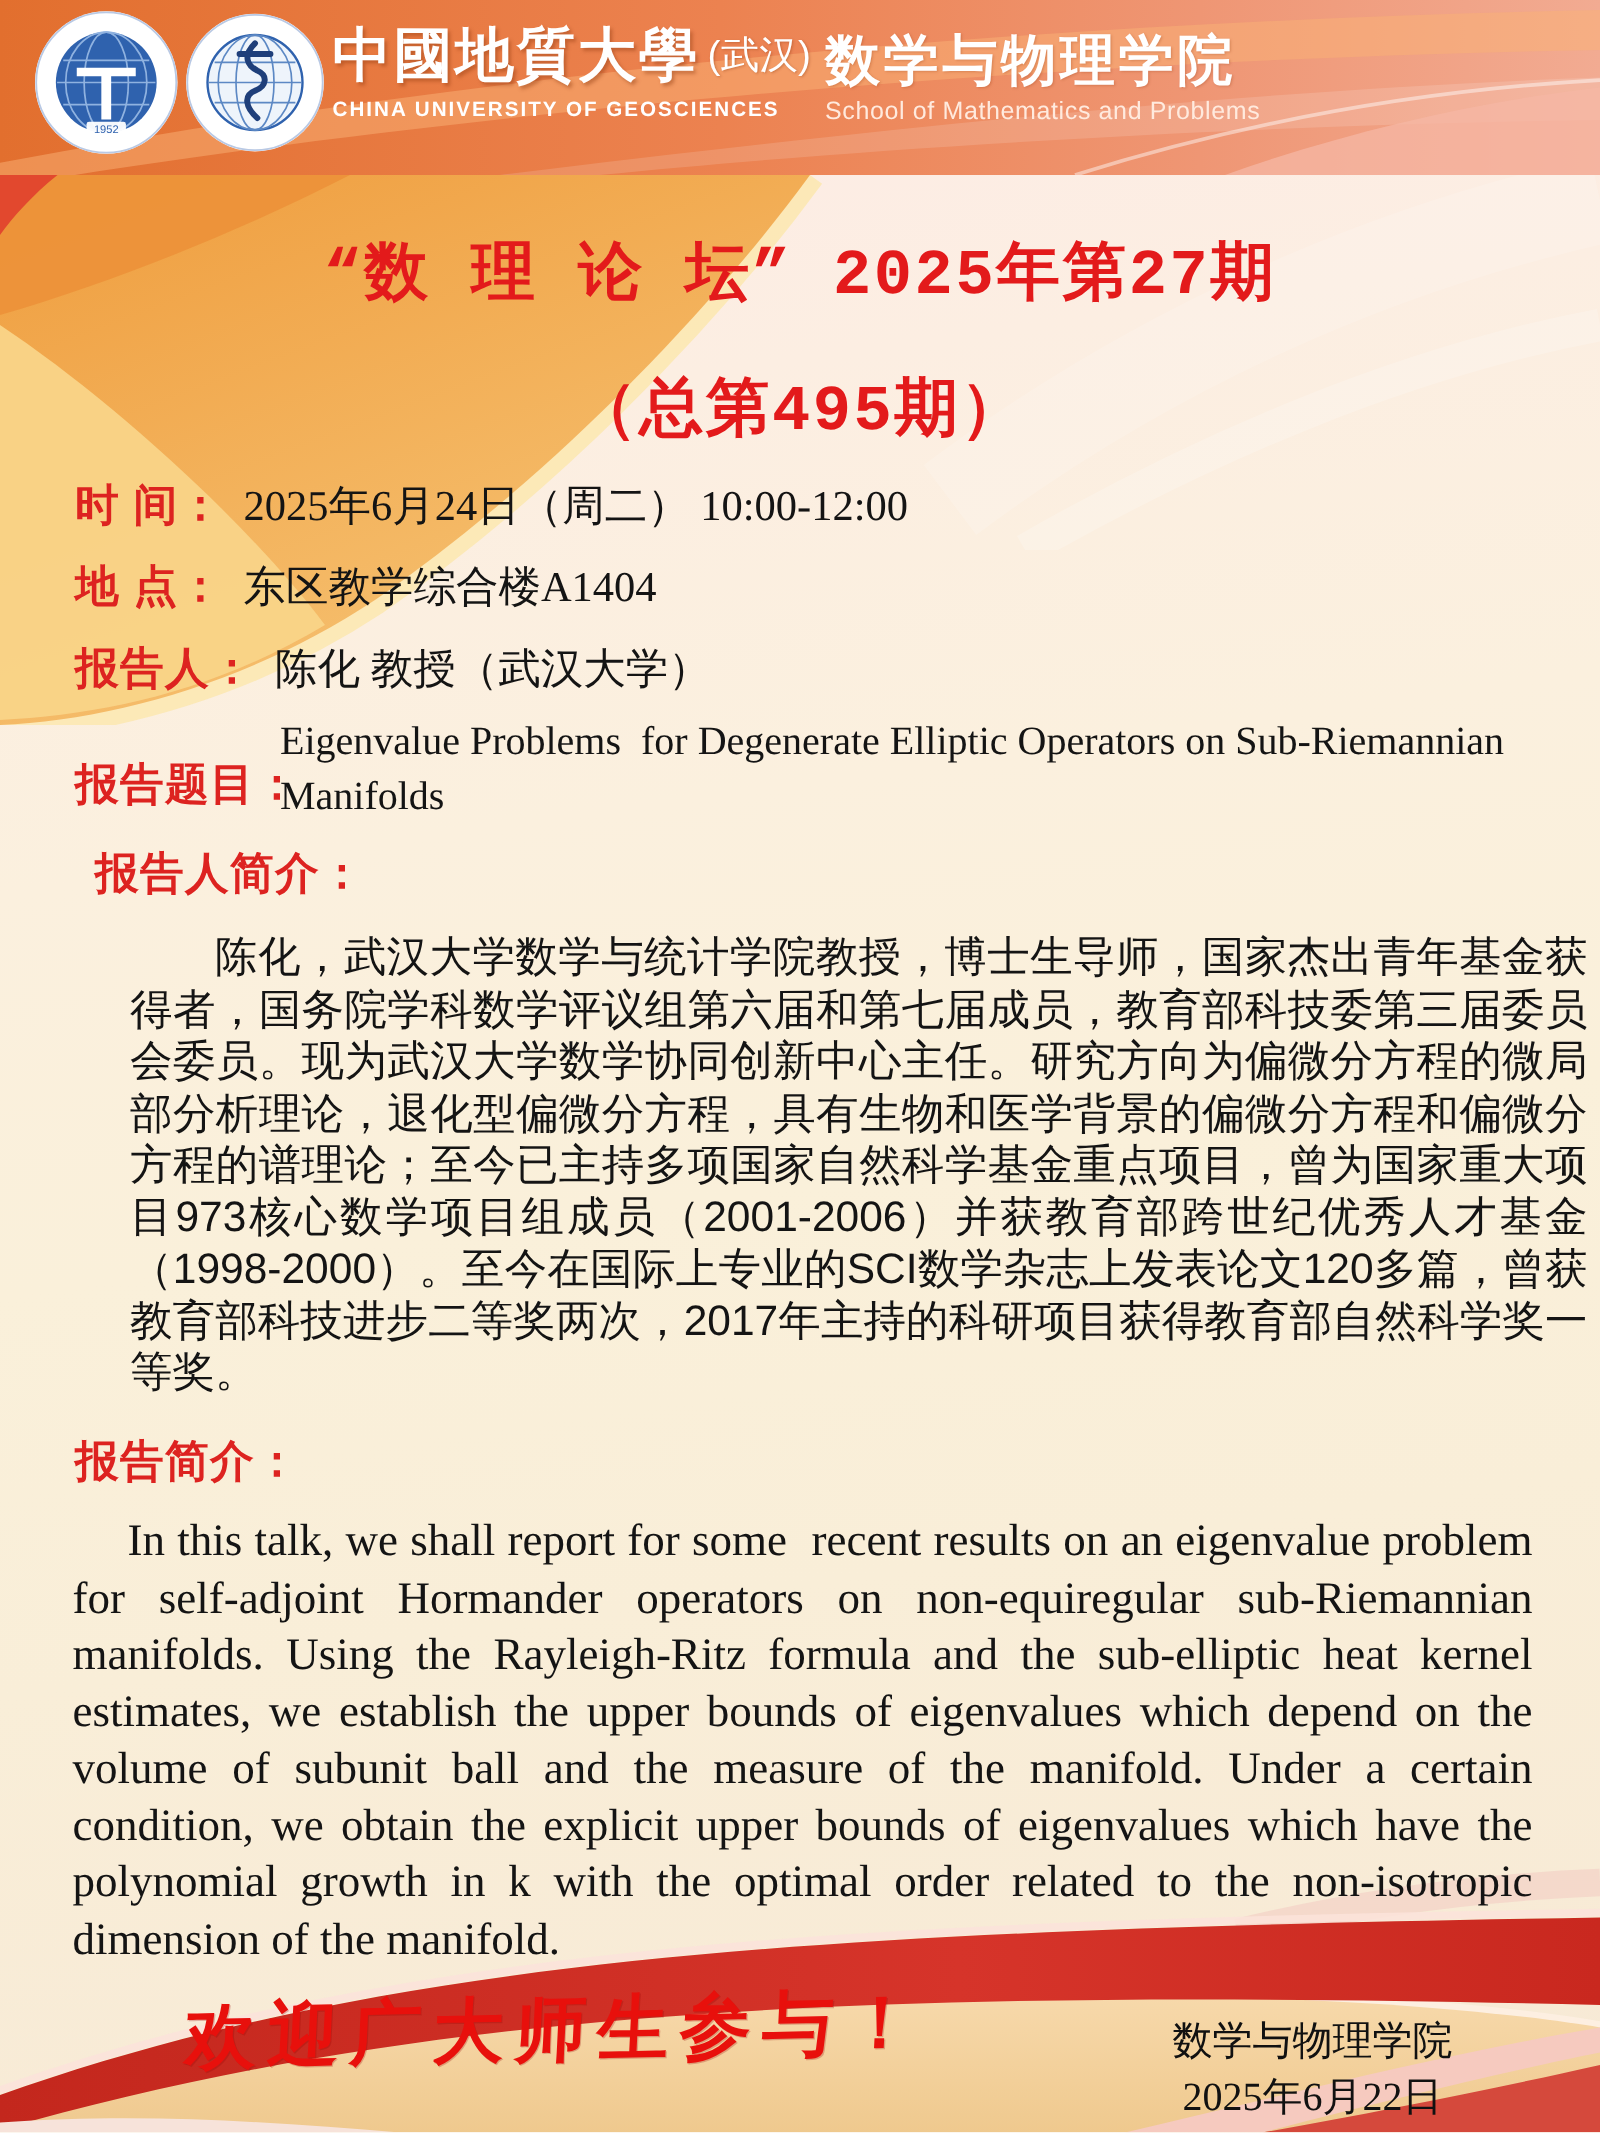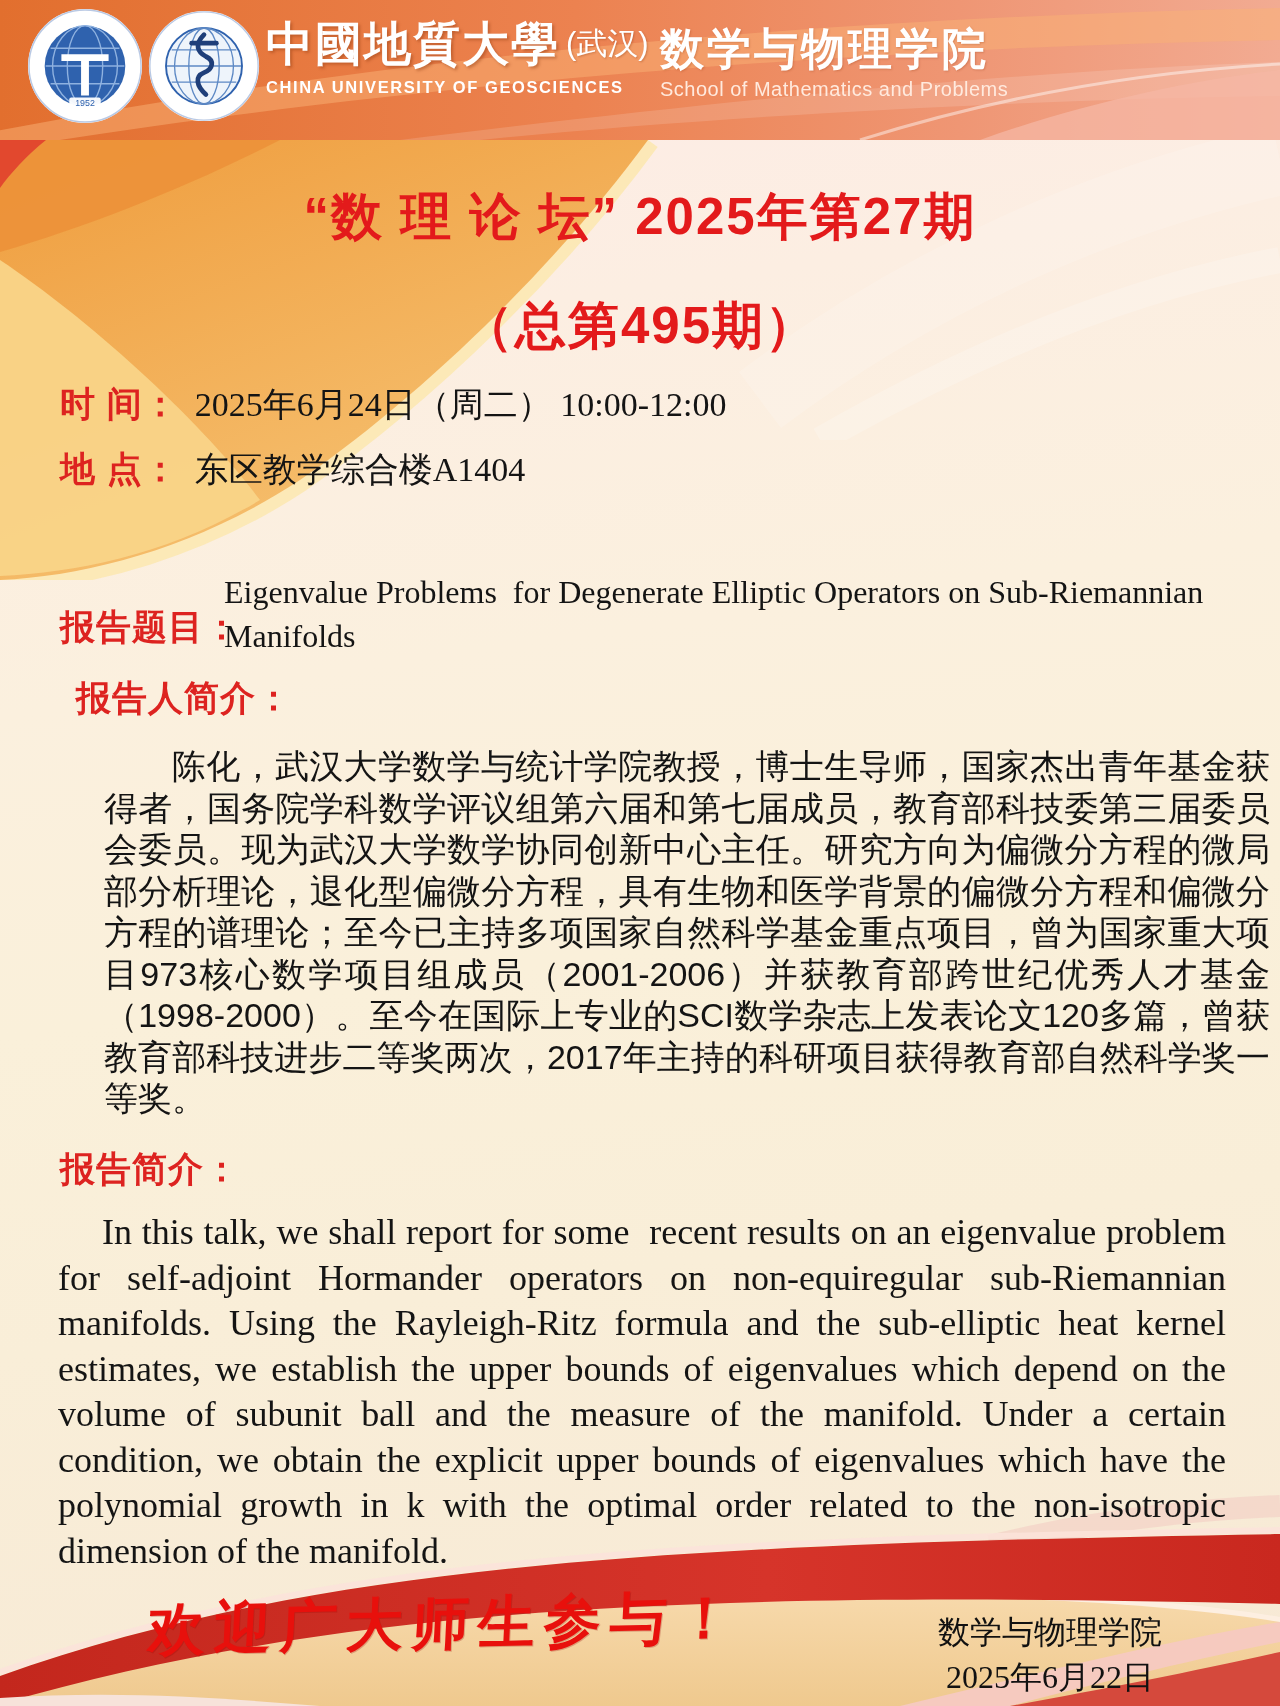--- a/index.html
+++ b/index.html
@@ -20,21 +20,21 @@
   .uni-en{font-size:16.5px;font-weight:700;letter-spacing:1.6px;margin-top:6px;white-space:nowrap;}
   .school-block{position:absolute;left:660px;top:24px;color:#ffffff;}
   .school-cn{font-size:44px;font-weight:600;letter-spacing:3px;line-height:50px;white-space:nowrap;text-shadow:1px 1px 2px rgba(140,50,10,.25);}
   .school-en{font-size:20px;color:#ffeade;margin-top:4px;letter-spacing:.5px;white-space:nowrap;}
   
   .deco-left{position:absolute;left:0;top:140px;width:760px;height:440px;pointer-events:none;}
   .deco-tr{position:absolute;left:620px;top:140px;width:660px;height:300px;pointer-events:none;}
   .footer-bg{position:absolute;left:0;top:1446px;width:1280px;height:260px;pointer-events:none;}
   
   .title-line{position:absolute;left:0;width:1280px;text-align:center;color:#e31a1b;
-    font-family:Liberation Sans, sans-serif;font-weight:700;font-size:51px;letter-spacing:2px;white-space:nowrap;}
+    font-family:Liberation Mono, monospace;font-weight:700;font-size:51px;letter-spacing:2px;white-space:nowrap;}
   .t1{top:183px;} .t2{top:292px;}
   
   .row{position:absolute;left:60px;white-space:nowrap;display:flex;align-items:baseline;}
   .lbl{color:#dd2320;font-weight:700;font-size:35px;font-family:"Liberation Sans",sans-serif;letter-spacing:1px;}
   .val{color:#141414;font-size:34px;font-family:"Liberation Serif",serif;margin-left:16px;}
   .r-time{top:381px;} .r-place{top:446px;} .r-speaker{top:511px;}
   .topic-label{position:absolute;left:60px;top:604px;}
   .topic-value{position:absolute;left:224px;top:570px;width:1005px;color:#141414;
     font-family:"Liberation Serif",serif;font-size:32px;line-height:44px;white-space:pre-wrap;}
   .bio-label{position:absolute;left:76px;top:675px;}
@@ -168,20 +168,24 @@
   <div class="title-line t2">（总第495期）</div>
 
   <div class="row r-time">
     <span class="lbl">时 间：</span>
     <span class="val">2025年6月24日（周二） 10:00-12:00</span>
   </div>
   <div class="row r-place">
     <span class="lbl">地 点：</span>
     <span class="val">东区教学综合楼A1404</span>
   </div>
+  <div class="row r-speaker">
+    <span class="lbl">报告人：</span>
+    <span class="val">陈化 教授（武汉大学）</span>
+  </div>
 
   <div class="topic-label lbl" style="position:absolute;">报告题目：</div>
   <div class="topic-value">Eigenvalue Problems  for Degenerate Elliptic Operators on Sub-Riemannian Manifolds</div>
 
   <div class="bio-label lbl">报告人简介：</div>
   <div class="bio-text">陈化，武汉大学数学与统计学院教授，博士生导师，国家杰出青年基金获得者，国务院学科数学评议组第六届和第七届成员，教育部科技委第三届委员会委员。现为武汉大学数学协同创新中心主任。研究方向为偏微分方程的微局部分析理论，退化型偏微分方程，具有生物和医学背景的偏微分方程和偏微分方程的谱理论；至今已主持多项国家自然科学基金重点项目，曾为国家重大项目973核心数学项目组成员（2001-2006）并获教育部跨世纪优秀人才基金 （1998-2000）。至今在国际上专业的SCI数学杂志上发表论文120多篇，曾获教育部科技进步二等奖两次，2017年主持的科研项目获得教育部自然科学奖一等奖。</div>
 
   <div class="abs-label lbl">报告简介：</div>
   <div class="abs-text">In this talk, we shall report for some  recent results on an eigenvalue problem for self-adjoint Hormander operators on non-equiregular sub-Riemannian manifolds. Using the Rayleigh-Ritz formula and the sub-elliptic heat kernel estimates, we establish the upper bounds of eigenvalues which depend on the volume of subunit ball and the measure of the manifold. Under a certain condition, we obtain the explicit upper bounds of eigenvalues which have the polynomial growth in k with the optimal order related to the non-isotropic dimension of the manifold.</div>
 

